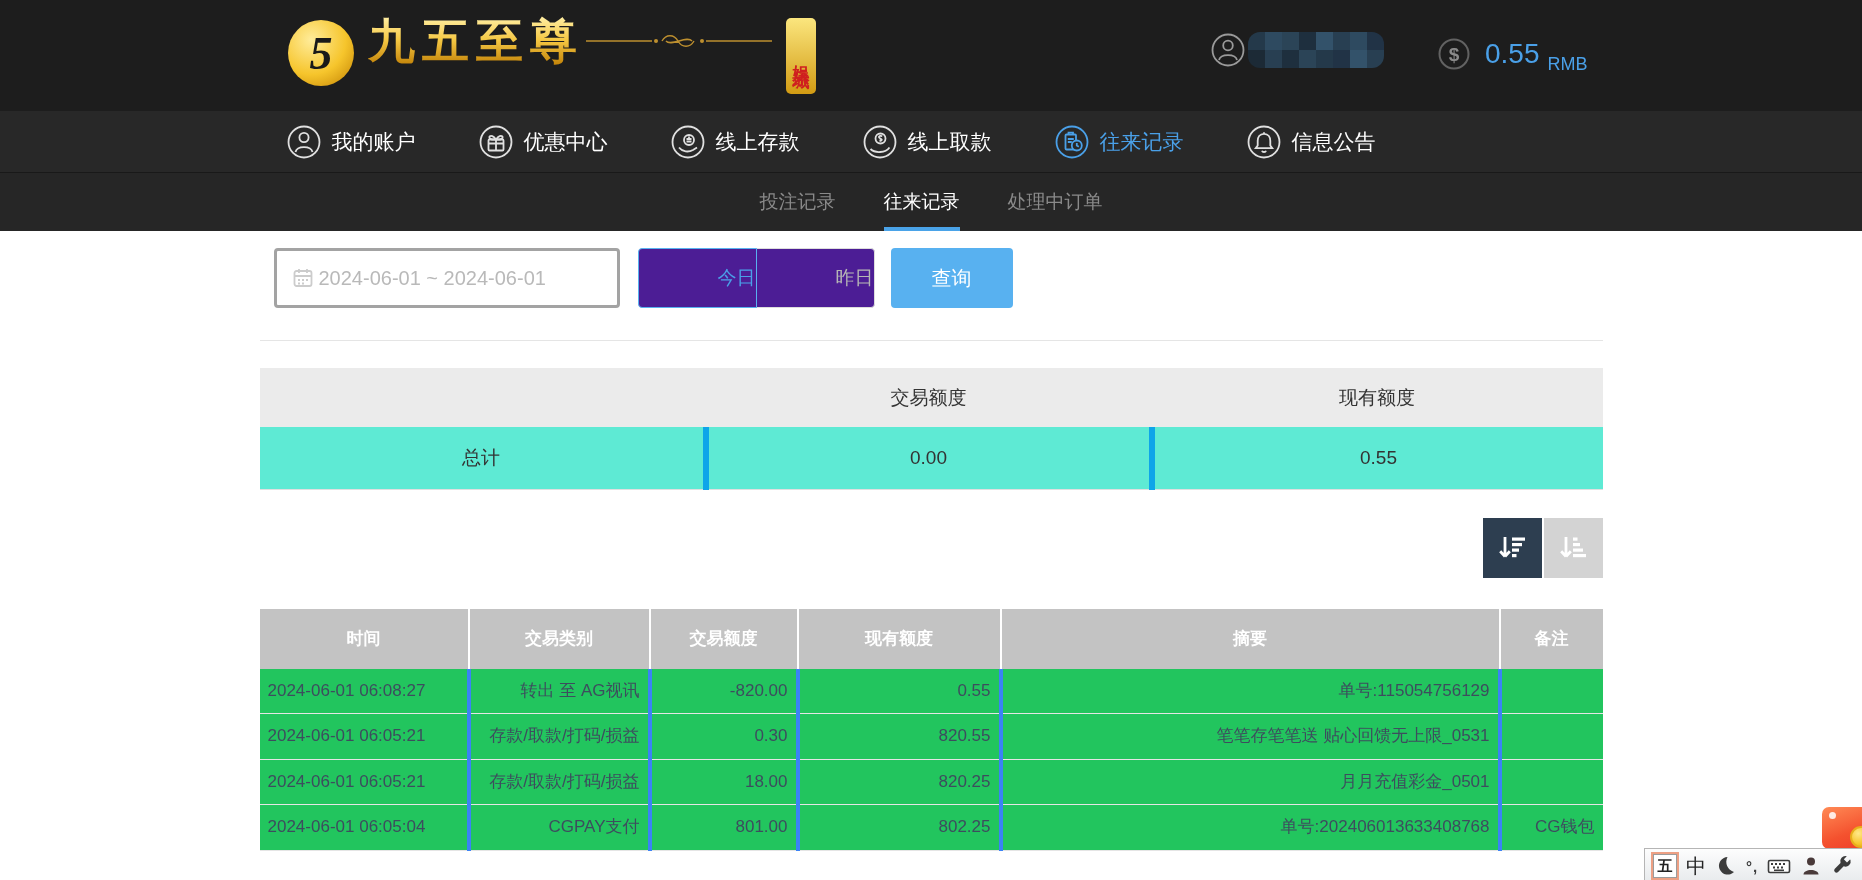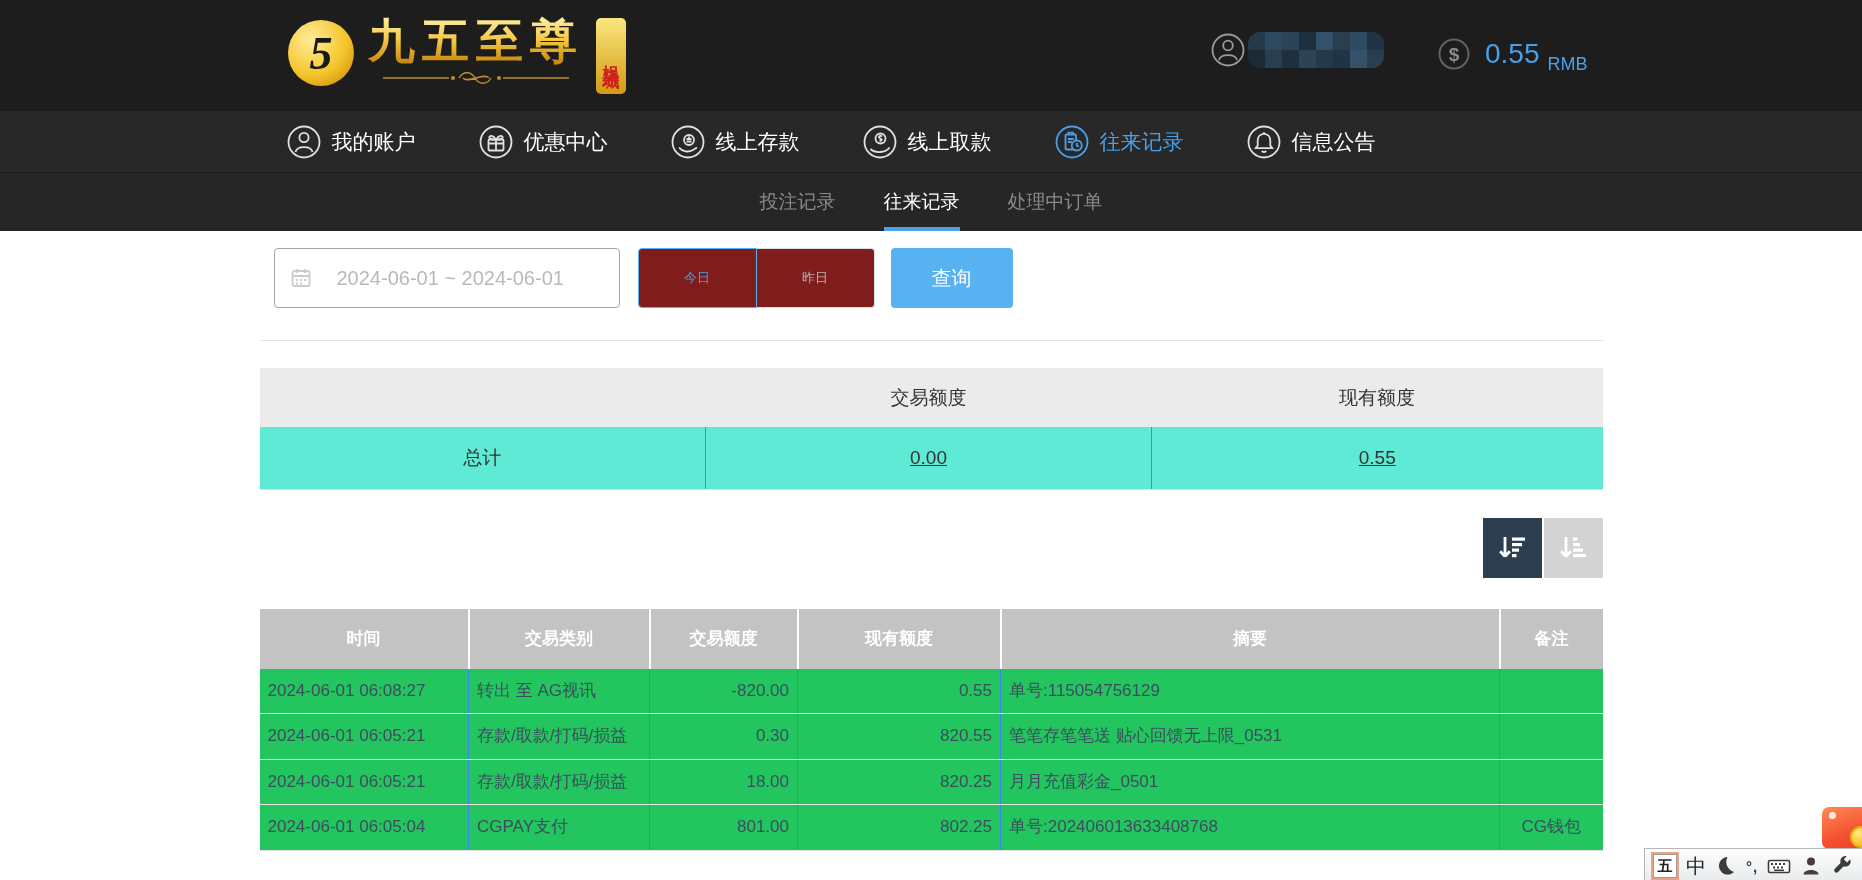--- a/index.html
+++ b/index.html
@@ -11,21 +11,21 @@
   
   .topbar { height:111px; background:#1d1d1d; position:relative; }
   .logo-wrap { position:absolute; left:288px; top:12px; display:flex; align-items:flex-start; }
   .logo-coin {
     width:66px; height:66px; border-radius:50%; margin-top:8px;
     background:radial-gradient(circle at 35% 30%, #ffec9a, #f6c52c 55%, #c07f00 100%);
     display:flex; align-items:center; justify-content:center;
     font-family:"Liberation Serif", serif; font-style:italic; font-weight:bold;
     font-size:46px; color:#191919;
   }
-  .logo-texts { margin-left:14px; display:flex; flex-direction:column; align-items:center;justify-content:flex-end; }
+  .logo-texts { margin-left:14px; display:flex; flex-direction:row; align-items:center;justify-content:flex-end; }
   .brand {
     font-size:47px; font-weight:bold; letter-spacing:7px; line-height:58px;
     background:linear-gradient(180deg,#ffeda0 10%, #f5c844 48%, #c4850a 90%);
     -webkit-background-clip:text; background-clip:text; color:transparent;
   }
   .badge {
     margin-left:12px; margin-top:6px; width:30px; height:76px; border-radius:5px;
     background:linear-gradient(180deg,#fbe67e,#d29b13);
     color:#cf1f1f; font-weight:bold; font-size:17px;
     writing-mode:vertical-rl; text-orientation:upright; letter-spacing:3px;
@@ -48,44 +48,44 @@
   
   .subtabs { height:59px; background:#262626; border-top:1px solid #191919; display:flex; justify-content:center; gap:48px; }
   .subtab { position:relative; display:flex; align-items:center; color:#8a8a8a; font-size:19px; cursor:pointer; }
   .subtab.active { color:#fff; }
   .tab-underline { position:absolute; bottom:0; left:0; right:0; height:4px; background:#4aa3e8; }
   
   .content { width:1343px; margin:0 auto; }
   .filter-row { margin-top:17px; display:flex; height:60px; align-items:stretch; }
   .select-box { width:231px; border:1px solid #dcdcdc; border-radius:4px; display:flex; align-items:center; justify-content:space-between; padding:0 16px; font-size:19px; color:#444; cursor:pointer; background:#fff; }
   .caret { width:0; height:0; border-left:7px solid transparent; border-right:7px solid transparent; border-top:9px solid #9a9a9a; }
-  .date-box { margin-left:14px; width:346px; border:1px solid #a3a3a3; border-radius:4px; display:flex; align-items:center; gap:24px; padding:16px 14px; font-size:20px; color:#b9b9b9; cursor:pointer; background:#fff; }
+  .date-box { margin-left:14px; width:346px; border:3px solid #a3a3a3; border-radius:4px; display:flex; align-items:center; gap:4px; padding:16px 14px; font-size:20px; color:#b9b9b9; cursor:pointer; background:#fff; }
   .quick-group { margin-left:18px; display:flex; }
-  .quick-btn { width:119px; border:1px solid #ddd; margin-left:-1px; display:flex; align-items:center; justify-content:center; font-size:13px; color:#b5b5b5; background:#7f1d1d; cursor:pointer; }
+  .quick-btn { width:119px; border:1px solid #ddd; margin-left:-1px; display:flex; align-items:center; justify-content:flex-end; font-size:19px; color:#b5b5b5; background:#4c1d95; cursor:pointer; }
   .quick-btn:first-child { margin-left:0; border-radius:4px 0 0 4px; }
   .quick-btn:last-child { border-radius:0 4px 4px 0; }
   .quick-btn.active { border-color:#58b1f0; color:#4aa0e8; z-index:1; }
   .query-btn { margin-left:16px; width:122px; border:none; border-radius:4px; background:#58b1f0; color:#fff; font-size:20px; cursor:pointer; font-family:inherit; }
   .divider { margin-top:32px; border:none; border-top:1px solid #e5e5e5; }
   
   .summary-table { margin-top:27px; width:1343px; border-collapse:collapse; table-layout:fixed; }
   .summary-table th { background:#ebebeb; height:59px; font-weight:normal; font-size:19px; color:#333; }
   .summary-table td { height:62px; text-align:center; font-size:19px; color:#333; border-bottom:1px solid #e0e0e0; background:#5eead4; }
-  .summary-table td + td { border-left:1px solid #0ea5e9;text-decoration:underline; }
+  .summary-table td + td { border-left:6px solid #0ea5e9; }
   
   .sort-row { margin-top:28px; display:flex; justify-content:flex-end; }
   .sort-btn { width:59px; height:60px; display:flex; align-items:center; justify-content:center; cursor:pointer; border:none; padding:0; }
   .sort-desc { background:#2d3e50; }
   .sort-asc { background:#d3d3d3; margin-left:2px; }
   
   .records-table { margin-top:31px; width:1343px; border-collapse:collapse; table-layout:fixed; }
   .records-table th { background:#c3c3c3; color:#fff; font-weight:bold; font-size:17px; height:60px; }
   .records-table th + th { border-left:2px solid #fff; }
   .records-table td { font-size:17px; color:#3d4d5e; padding:10px 8px; height:34px; border-bottom:1px solid #e5e5e5; background:#22c55e; vertical-align:middle; line-height:1.45; }
-  .records-table td + td { border-left:1px solid #3b82f6; }
+  .records-table td + td { border-left:4px solid #3b82f6;text-align:right; }
   .al { text-align:left; padding-left:10px; }
   .ar { text-align:right; padding-right:14px; }
   .ac { text-align:center; }
   .sum-left { padding-left:14px; }
   
   .red-packet { position:absolute; left:1822px; top:807px; width:52px; height:42px; border-radius:7px;
     background:linear-gradient(160deg,#ff8a55 0%, #f4512e 60%, #ee3c2a 100%); }
   .rp-dot { position:absolute; left:7px; top:5px; width:7px; height:7px; border-radius:50%; background:rgba(255,255,255,.85); }
   .rp-coin { position:absolute; right:2px; bottom:1px; width:22px; height:22px; border-radius:50%;
     background:radial-gradient(circle at 35% 30%, #ffe98a, #f7c52d 60%, #d89a10); border:2px solid #e8ae1c; }

